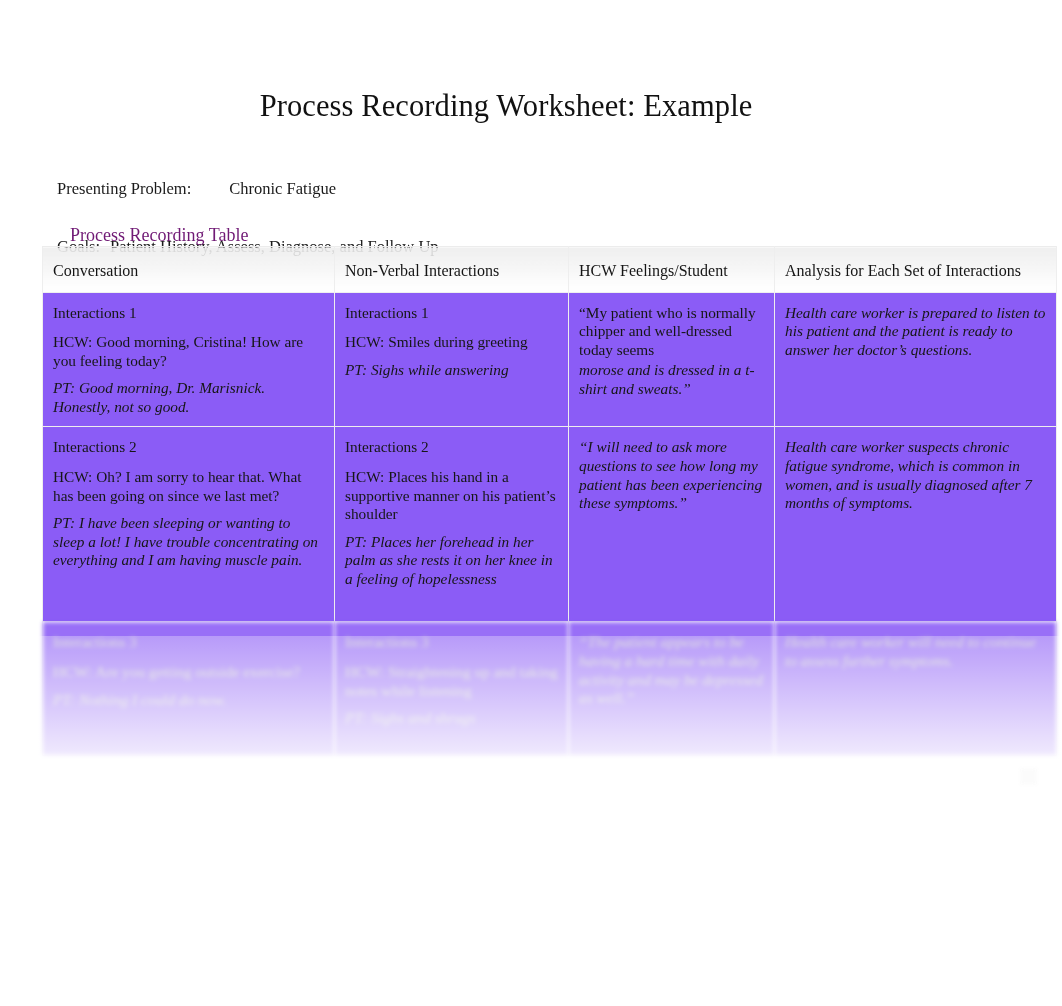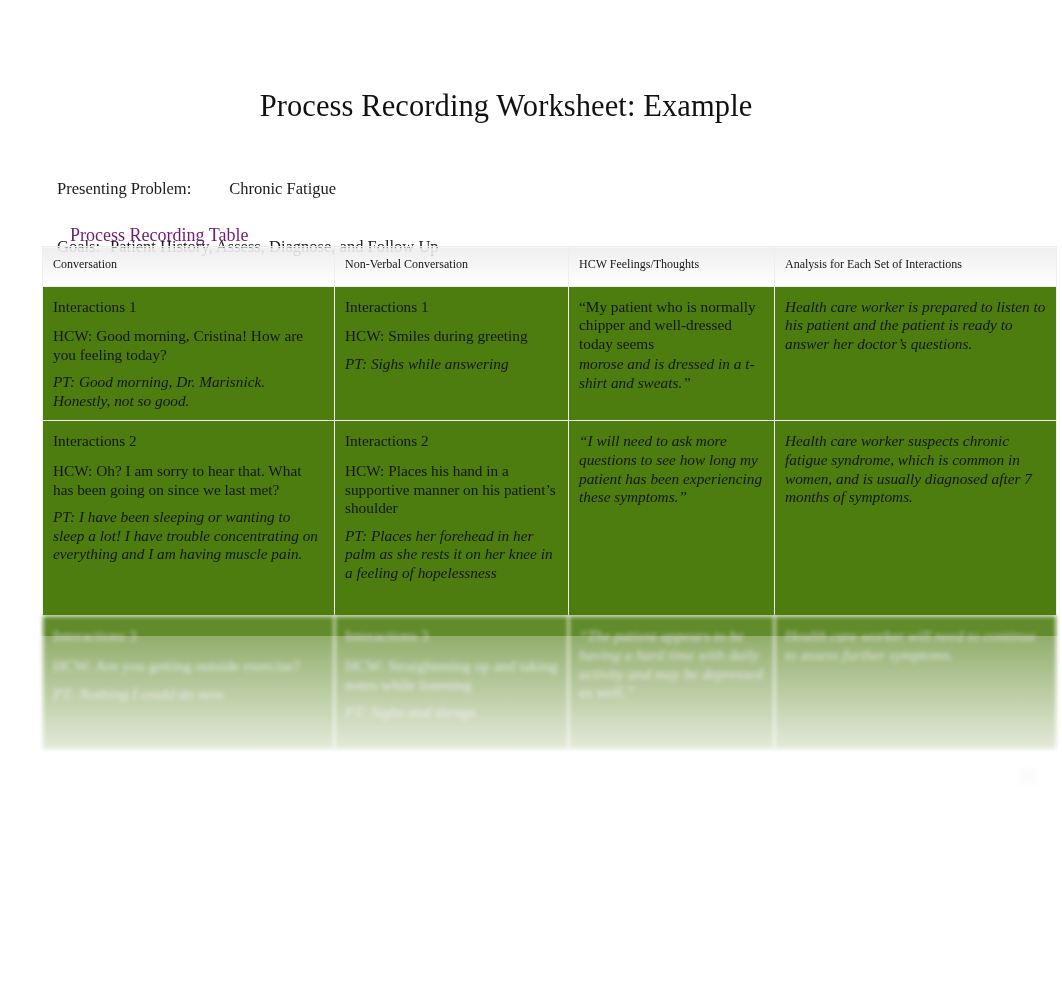--- a/index.html
+++ b/index.html
@@ -76,29 +76,29 @@
   }
   .ptable col.c1 { width: 292px; }
   .ptable col.c2 { width: 234px; }
   .ptable col.c3 { width: 206px; }
   .ptable col.c4 { width: 282px; }
 
   .ptable th, .ptable td {
     vertical-align: top;
     border: 1px solid #eeeeee;
     padding: 8px 9px 10px 10px;
-    background: #4d7c0f;
+    background: #8b5cf6;
   }
 
   .ptable thead th {
     font-weight: normal;
     text-align: left;
-    font-size: 12px;
+    font-size: 16px;
     line-height: 25.5px;
-    padding-top: 5px;
+    padding-top: 11px;
     padding-bottom: 8px;
     color: #151515;
     background:
       linear-gradient(180deg,
         rgba(238,238,238,0.92) 0%,
         rgba(243,243,243,0.78) 45%,
         rgba(249,249,249,0.42) 78%,
         rgba(255,255,255,0.0) 100%);
     border-top: 1px solid #ececec;
     border-bottom: 1px solid #f0f0f0;
@@ -175,22 +175,22 @@
   <table class="ptable">
     <colgroup>
       <col class="c1">
         <col class="c2">
         <col class="c3">
         <col class="c4">
     </colgroup>
     <thead>
       <tr>
         <th>Conversation</th>
-        <th>Non-Verbal Conversation</th>
-        <th>HCW Feelings/Thoughts</th>
+        <th>Non-Verbal Interactions</th>
+        <th>HCW Feelings/Student</th>
         <th>Analysis for Each Set of Interactions</th>
       </tr>
     </thead>
     <tbody>
 
       <tr class="row-1">
         <td>
           <p class="cell-p label-line">Interactions 1</p>
           <p class="cell-p">HCW: Good morning, Cristina! How are you feeling today?</p>
           <p class="cell-p">PT: Good morning, Dr. Marisnick. Honestly, not so good.</p>

